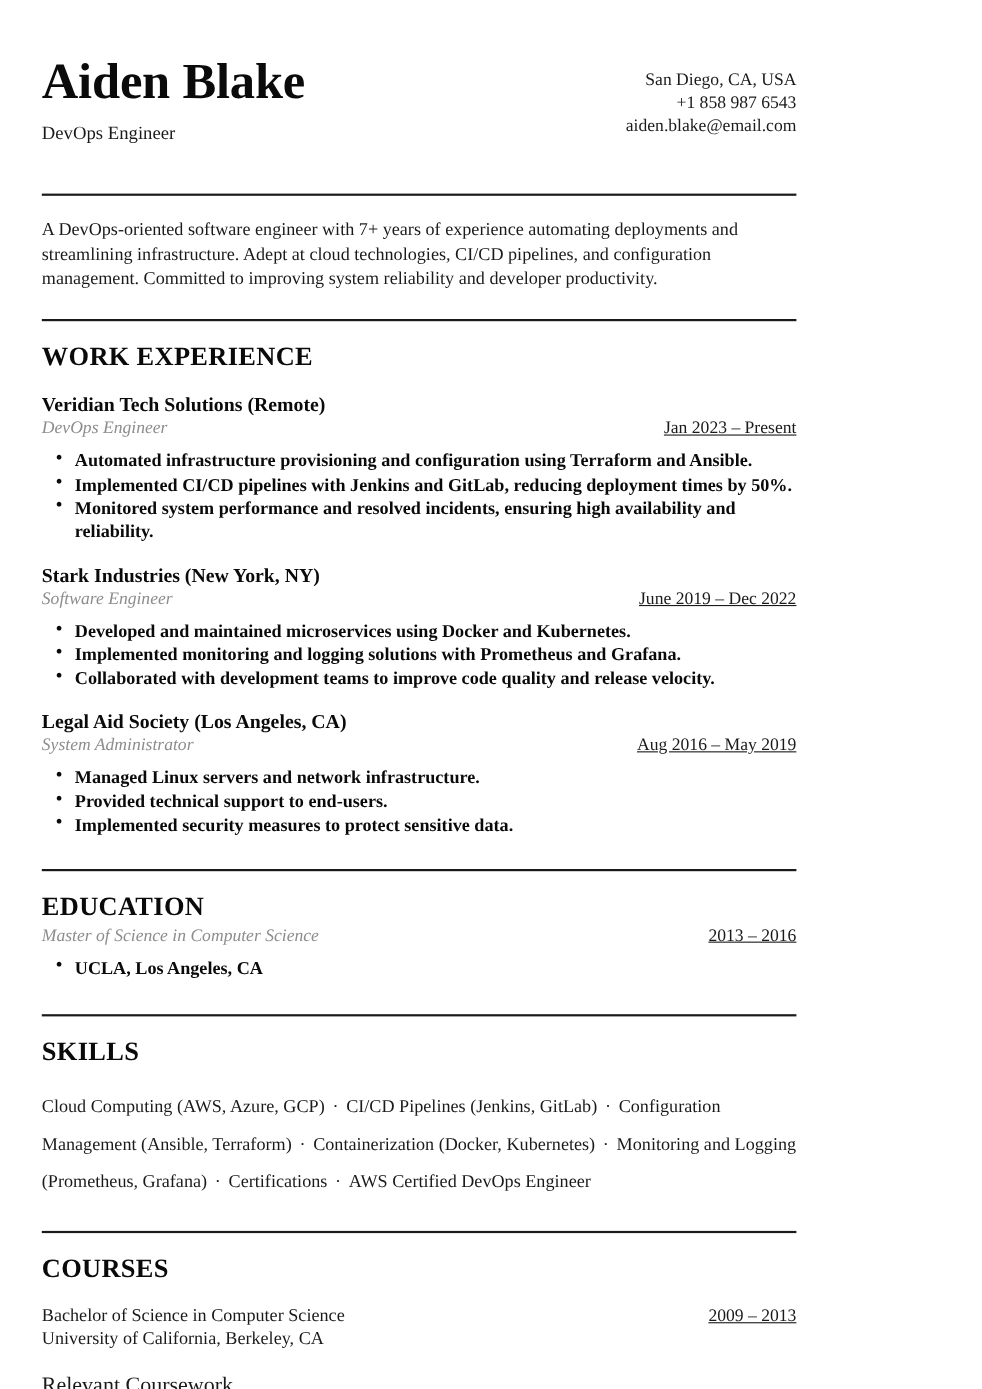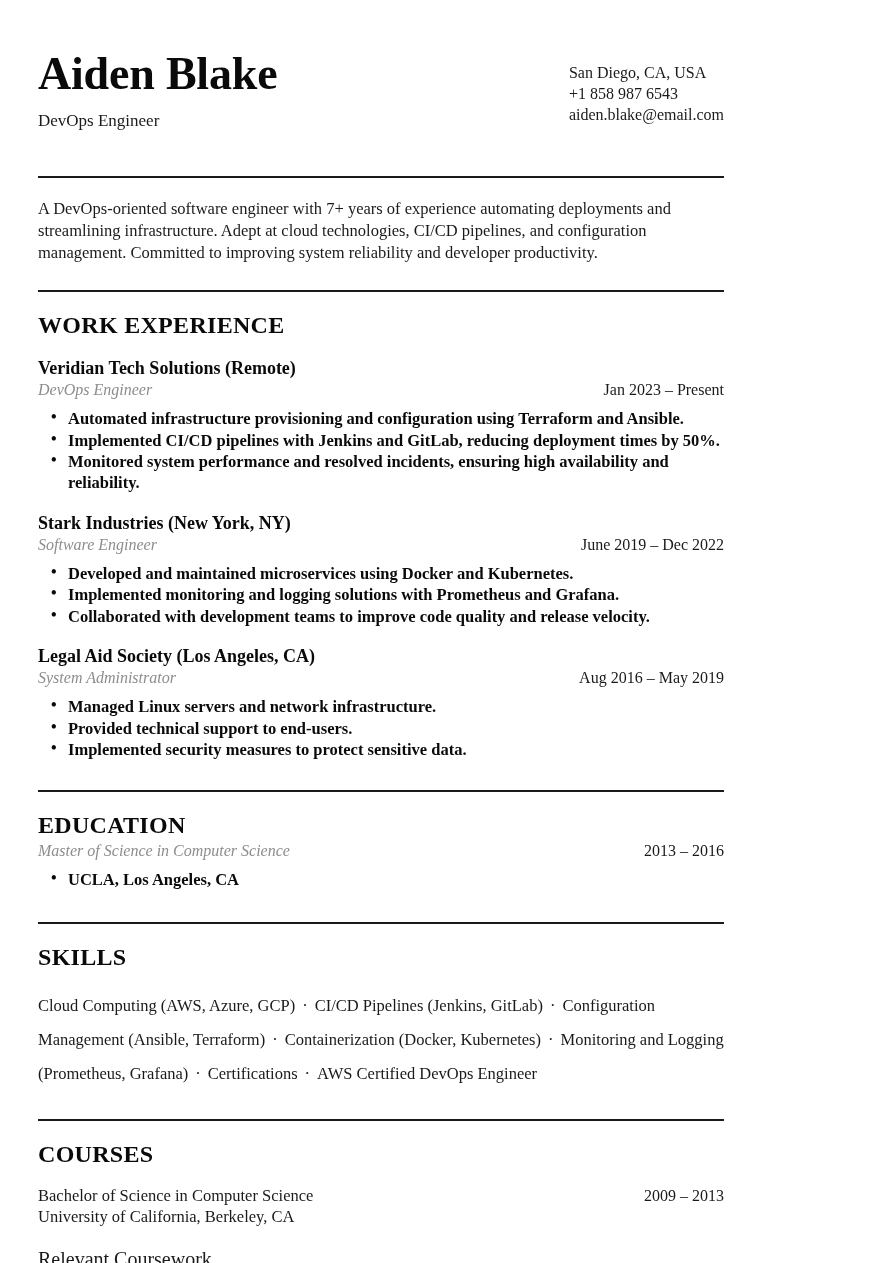--- a/index.html
+++ b/index.html
@@ -40,20 +40,21 @@
     margin: 0;
     color: #0a0a0a;
   }
   .headline {
     font-size: 17px;
     font-weight: normal;
     margin-top: 13px;
     color: #1a1a1a;
   }
   .contact {
+    text-align: right;
     font-size: 16px;
     line-height: 1.32;
     padding-top: 12px;
     color: #1a1a1a;
   }
   .contact div { white-space: nowrap; }
 
   
   .rule {
     border: 0;
@@ -98,20 +99,21 @@
   }
   .role {
     font-size: 16px;
     font-style: italic;
     color: #8d8d8d;
   }
   .dates {
     font-size: 16px;
     color: #1a1a1a;
     white-space: nowrap;
+    text-decoration: underline;
   }
 
   ul.bullets {
     list-style: none;
     margin: 9px 0 0 0;
     padding: 0;
   }
   ul.bullets li {
     position: relative;
     padding-left: 30px;

